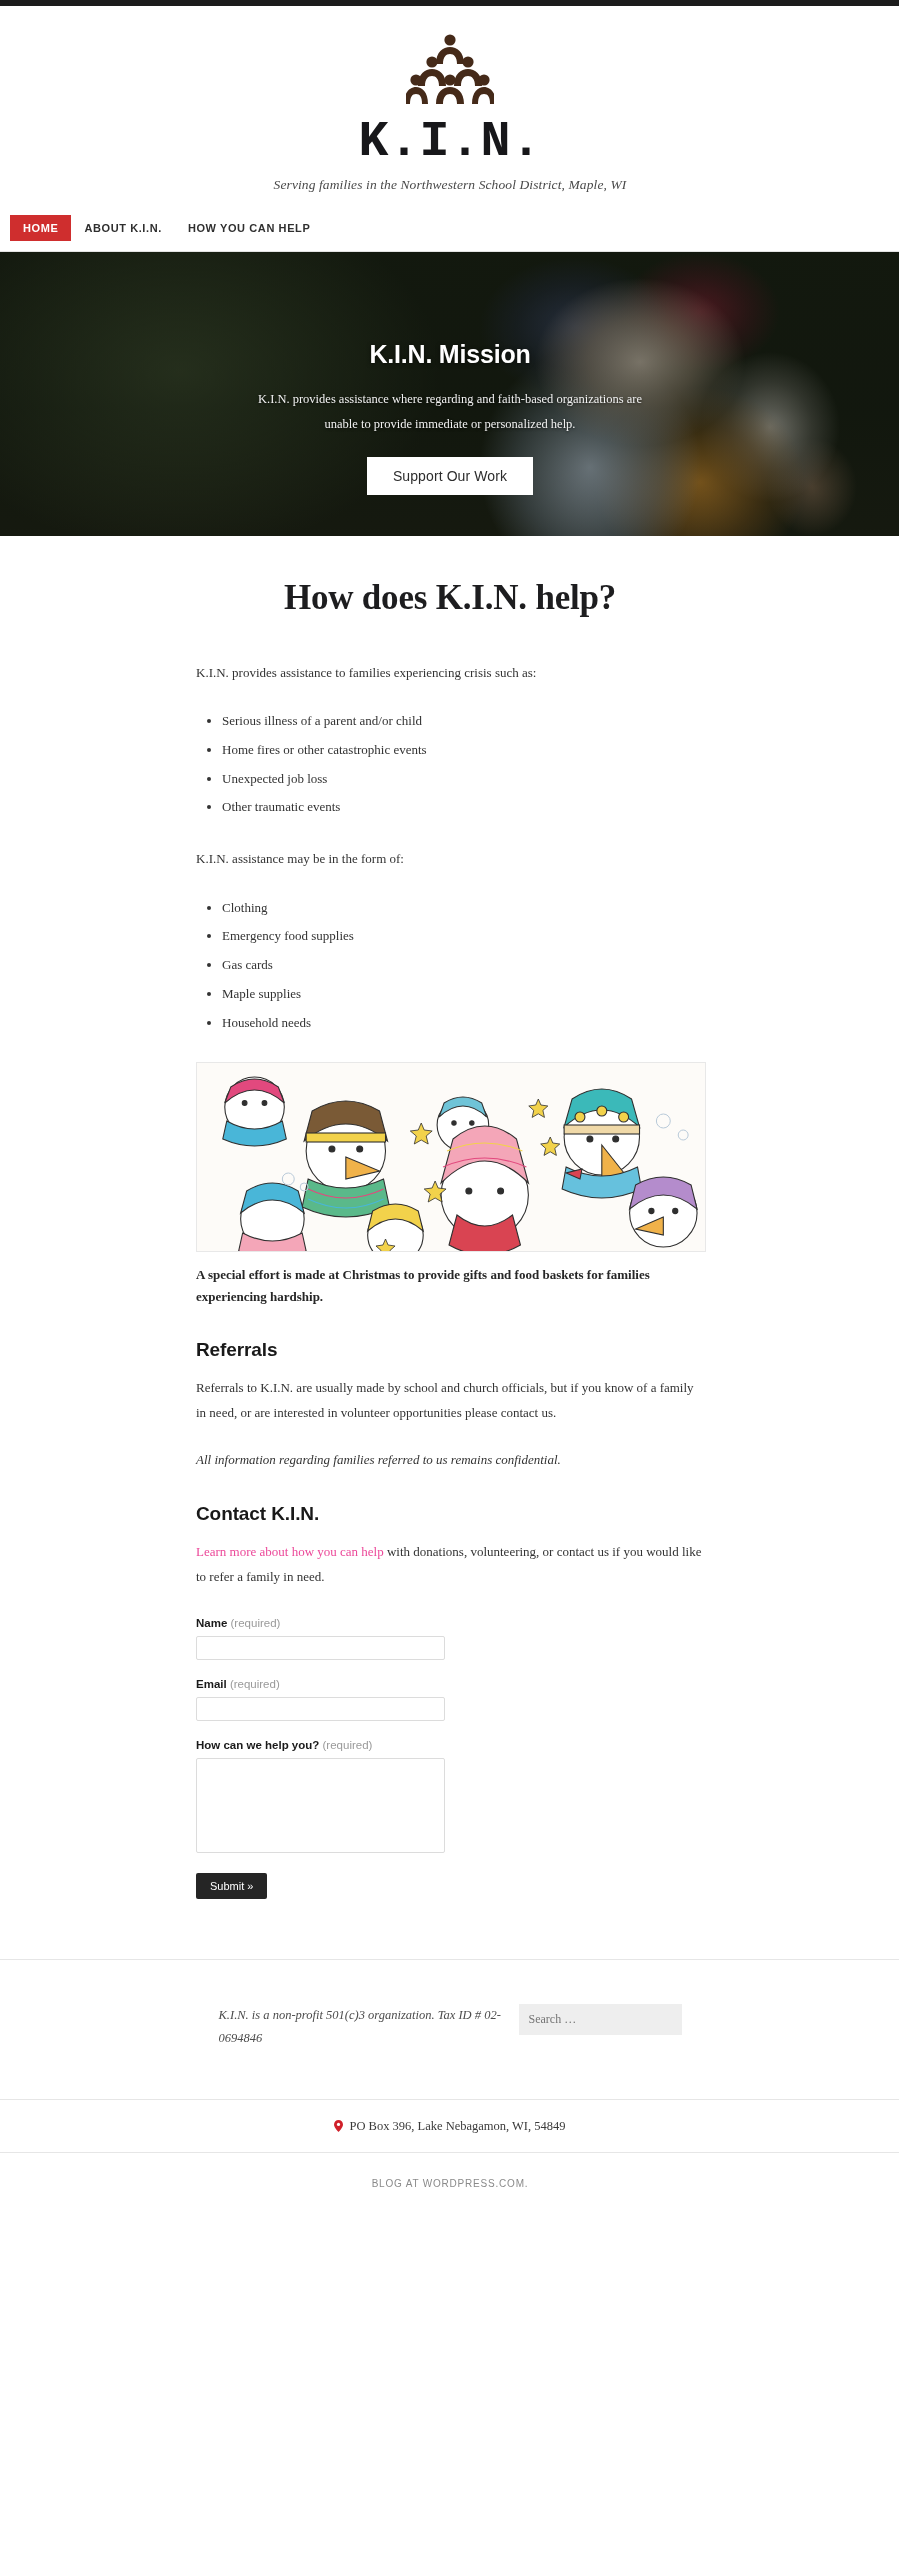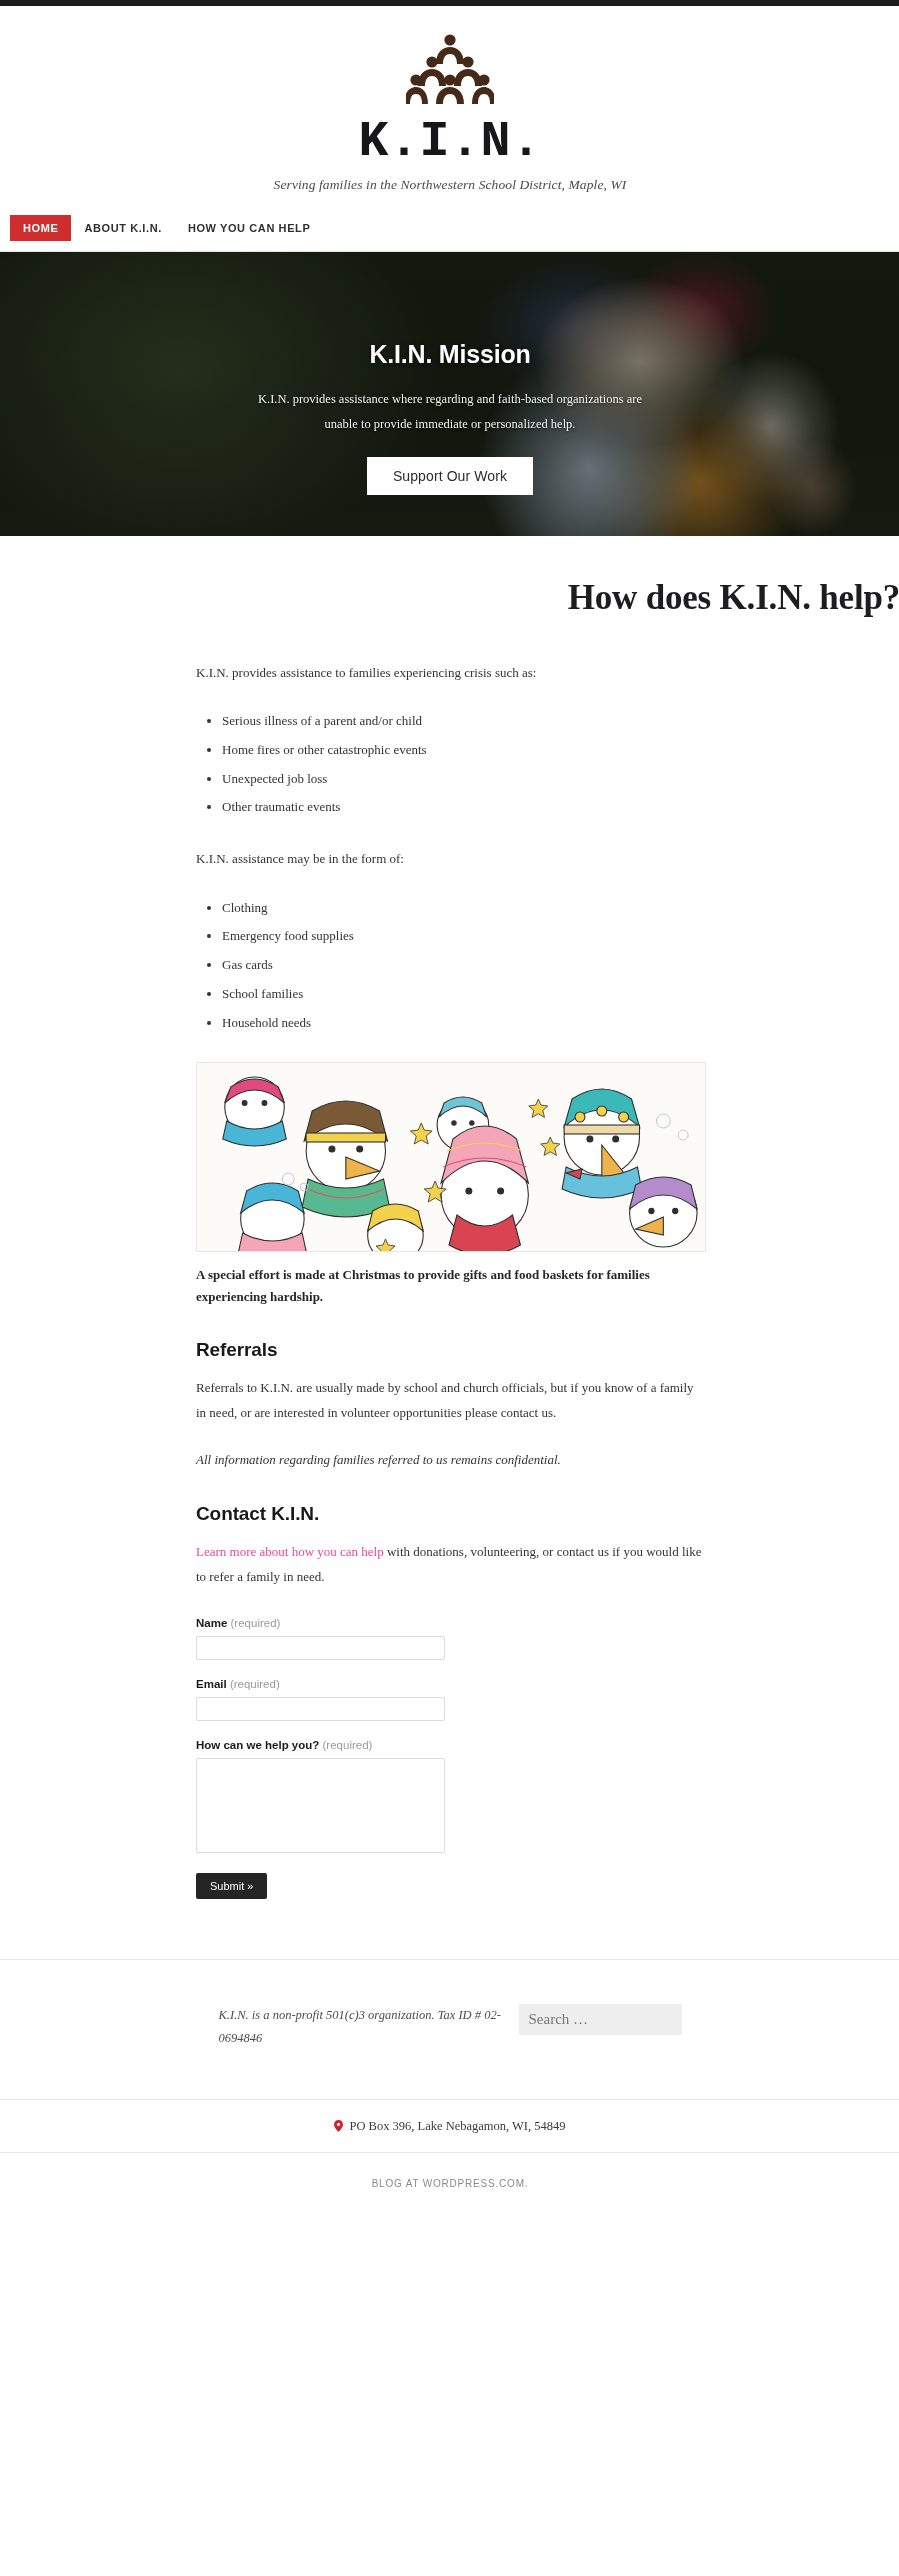--- a/index.html
+++ b/index.html
@@ -167,21 +167,21 @@
     border: none;
     cursor: pointer;
   }
 
   
   .content {
     padding: 42px 0 60px 0;
   }
 
   .section-title {
-    text-align: right;
+    text-align: center;
     font-family: "Liberation Serif", serif;
     font-size: 35px;
     font-weight: 700;
     color: #1d1d1f;
     letter-spacing: -0.2px;
     margin-bottom: 42px;
   }
 
   .article {
     width: 512px;
@@ -333,21 +333,21 @@
     color: #4c4c4c;
   }
 
   .search-box {
     width: 163px;
     height: 31px;
     background: #eeeeee;
     border: none;
     padding: 0 10px;
     font-family: "Liberation Serif", serif;
-    font-size: 15px;
+    font-size: 12px;
     color: #6e6e6e;
     outline: none;
   }
 
   
   .address-bar {
     border-top: 1px solid #e6e6e6;
     text-align: center;
     padding: 18px 0 16px 0;
   }
@@ -459,21 +459,21 @@
         <li>Unexpected job loss</li>
         <li>Other traumatic events</li>
       </ul>
 
       <p>K.I.N. assistance may be in the form of:</p>
 
       <ul>
         <li>Clothing</li>
         <li>Emergency food supplies</li>
         <li>Gas cards</li>
-        <li>School families</li>
+        <li>Maple supplies</li>
         <li>Household needs</li>
       </ul>
 
       <figure class="figure">
         <div class="figure-img">
           <svg width="100%" height="190" viewBox="0 0 512 190" preserveAspectRatio="none" aria-hidden="true">
             <rect width="512" height="190" fill="#fdfbf8"></rect>
             <g stroke="#2f2f2f" stroke-width="1.1" fill="none">
               <circle cx="58" cy="44" r="30" fill="#ffffff"></circle>
               <path d="M28,40 q30,-26 60,0 l-6,-16 q-24,-16 -48,0 z" fill="#e2497e"></path>

